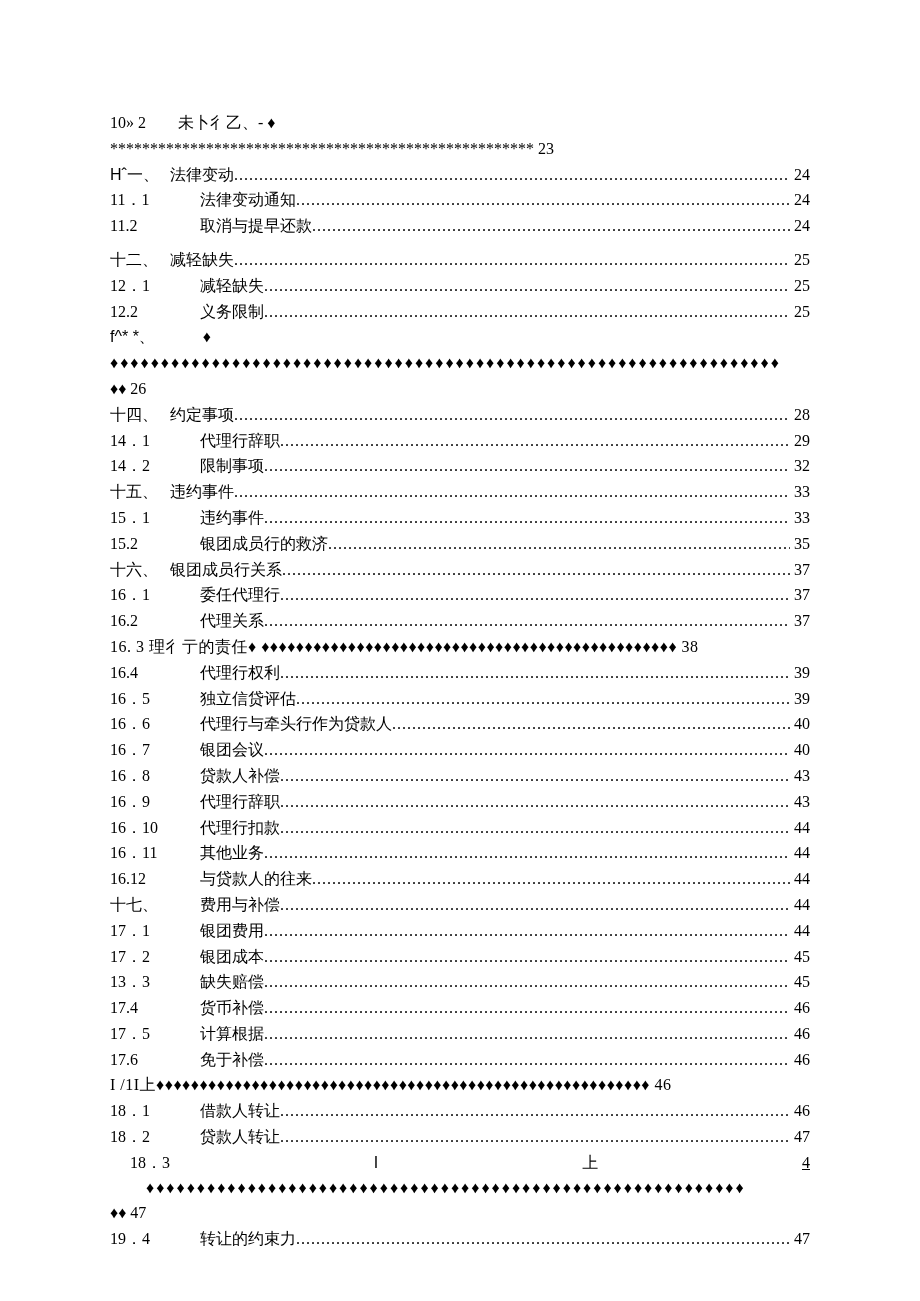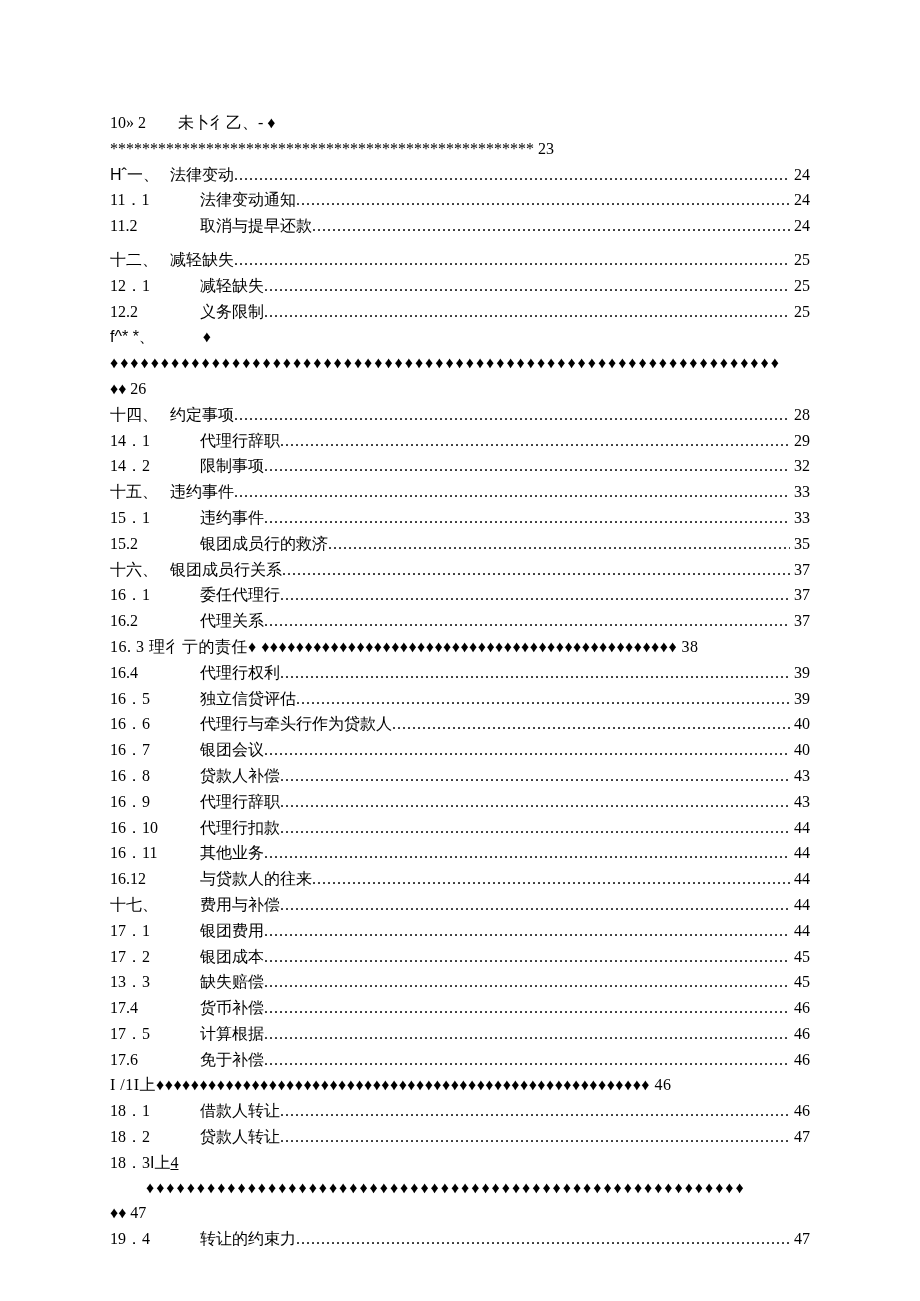--- a/index.html
+++ b/index.html
@@ -52,21 +52,23 @@
   }
   .diamond-row {
     line-height: 1.55;
     letter-spacing: 2px;
     word-break: break-all;
     white-space: normal;
   }
   .underline { text-decoration: underline; }
   .fullwidth-row {
     display: flex;
+    justify-content: space-between;
     line-height: 1.55;
+    margin-left: 20px;
   }
 </style>
 </head>
 <body>
 
 <div class="page">
 
 
   <div class="garble-line">10» 2  未卜彳乙、- ♦</div>
   <div class="garble-line">***************************************************** 23</div>

